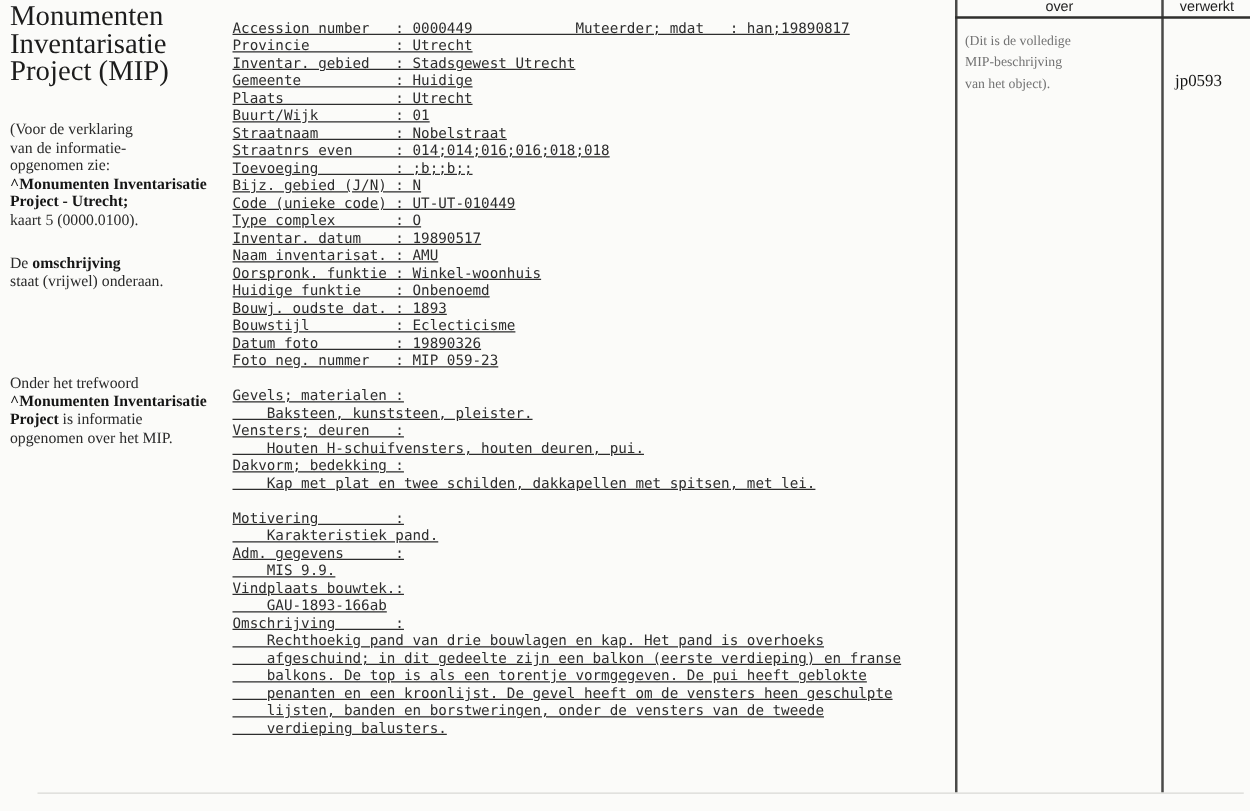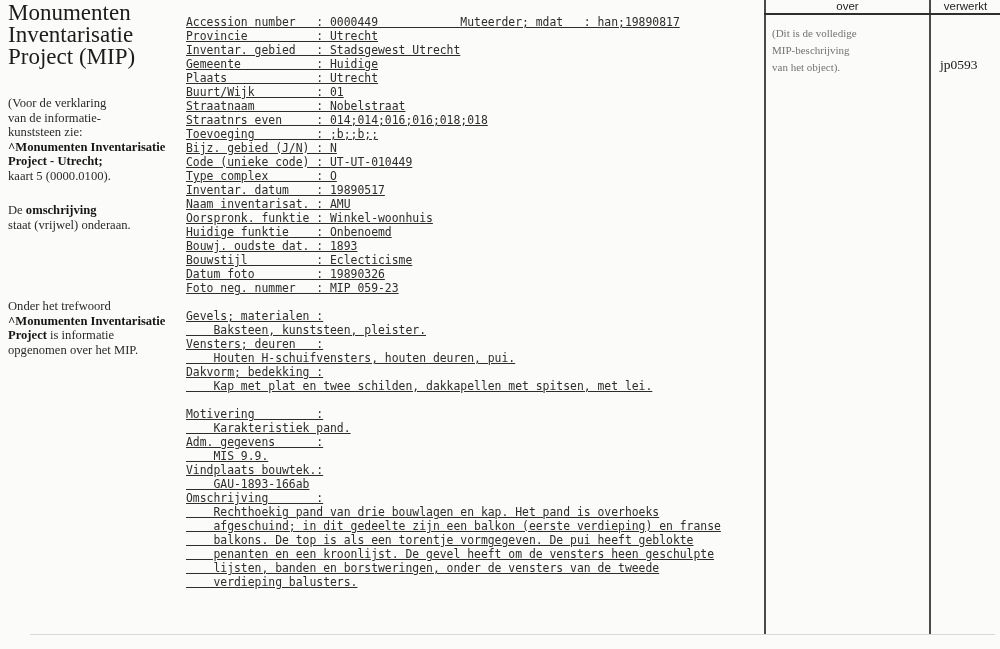--- a/index.html
+++ b/index.html
@@ -59,21 +59,21 @@
   }
 </style>
 </head>
 <body>
 
 <div id="sidebar-title" class="serif">Monumenten Inventarisatie Project (MIP)</div>
 
 <div id="note1" class="side-note serif">
     <div class="side-line"><span>(Voor de verklaring</span></div>
     <div class="side-line"><span>van de informatie-</span></div>
-    <div class="side-line"><span>kunststeen zie:</span></div>
+    <div class="side-line"><span>opgenomen zie:</span></div>
     <div class="side-line"><span class="b">^Monumenten Inventarisatie</span></div>
     <div class="side-line"><span class="b">Project - Utrecht;</span></div>
     <div class="side-line"><span>kaart 5 (0000.0100).</span></div>
   </div>
 
 <div id="note2" class="side-note serif">
     <div class="side-line"><span>De </span><span class="b">omschrijving</span></div>
     <div class="side-line"><span>staat (vrijwel) onderaan.</span></div>
   </div>
 

